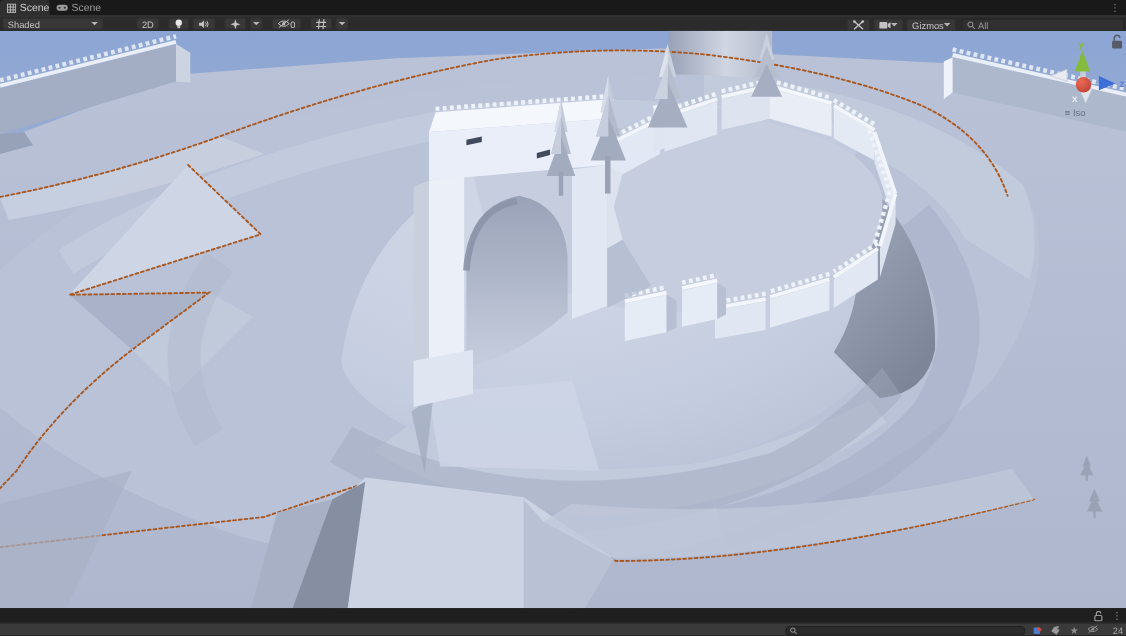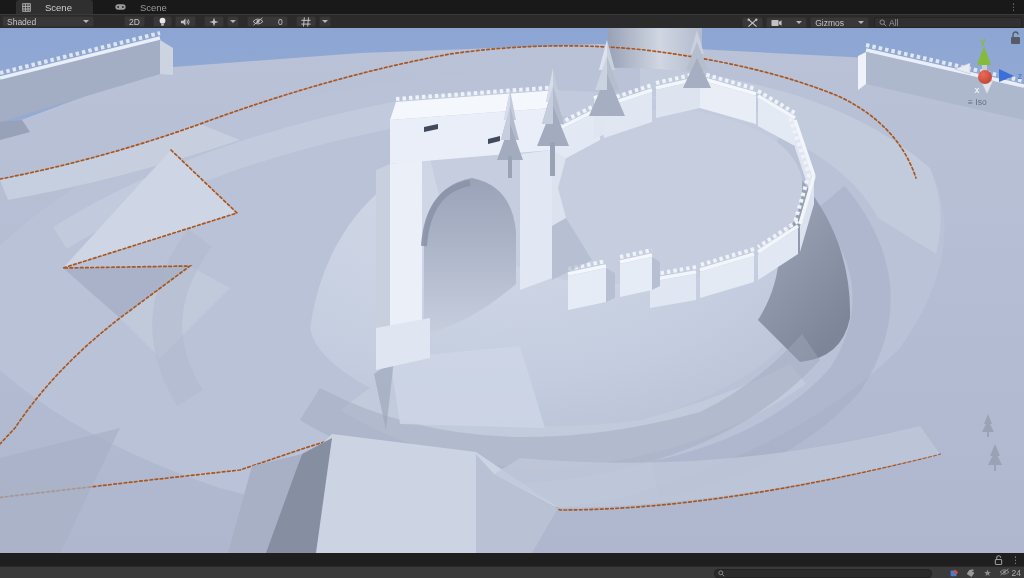--- a/index.html
+++ b/index.html
@@ -2,47 +2,47 @@
 <html><head>
 <meta charset="utf-8">
 <style>
   * { box-sizing: border-box; margin: 0; padding: 0; }
   html,body { background:#111; }
   body { font-family: "Liberation Sans", sans-serif; }
   #app { position:relative; width:1024px; height:578px; background:#191919; overflow:hidden; }
 
   
   .tabbar { position:absolute; top:0; left:0; width:1024px; height:14px; background:#191919; display:flex; align-items:stretch; }
-  .tab { display:flex; align-items:center; gap:14px; padding:0 21px 0 6px; font-size:9.5px; color:#9a9a9a; cursor:default;margin-left:16px; }
+  .tab { display:flex; align-items:center; gap:3px; padding:0 0 0 6px; font-size:9.5px; color:#9a9a9a; cursor:default; }
   .tab.active { background:#2f2f2f; color:#cfcfcf; border-top-left-radius:3px; border-top-right-radius:3px; }
   .tab svg { display:block; }
   .tab-kebab { position:absolute; right:6px; top:1px; color:#8a8a8a; font-size:9px; letter-spacing:0; line-height:12px; }
 
   
   .toolbar { position:absolute; top:14px; left:0; width:1024px; height:14px; background:#2b2b2b; border-top:1px solid #3a3a3a; display:flex; align-items:center; }
-  .tbtn { height:11px; display:inline-flex; align-items:center; gap:14px; background:#383838; border:1px solid #303030; border-radius:2px; color:#c4c4c4; font-size:8.5px; padding:0 4px; margin-left:3px; }
+  .tbtn { height:11px; display:inline-flex; align-items:center; gap:0; background:#383838; border:1px solid #303030; border-radius:2px; color:#c4c4c4; font-size:8.5px; padding:0 4px; margin-left:3px; }
   .tbtn svg { display:block; }
   .arrow-down { width:0; height:0; border-left:3px solid transparent; border-right:3px solid transparent; border-top:3.5px solid #b5b5b5; display:inline-block; }
   .tb-right { position:absolute; right:2px; top:1px; height:12px; display:flex; align-items:flex-end; }
   .searchbox { display:inline-flex; align-items:center; gap:2px; background:#303030; border:1px solid #242424; border-radius:2px; height:11px; margin-left:5px; padding:0 4px; width:148px; }
   .searchbox input { background:transparent; border:none; outline:none; color:#9a9a9a; font-size:8.5px; width:120px; font-family:"Liberation Sans",sans-serif; }
 
   
   .viewport { position:absolute; top:28px; left:0; width:1024px; height:525px; }
   .viewport svg { display:block; }
 
   
   .botbar1 { position:absolute; top:553px; left:0; width:1024px; height:13px; background:#1f1f1f; }
   .botbar1 .right { position:absolute; right:4px; top:1px; display:flex; gap:8px; align-items:center; height:11px; }
   .kebab { color:#9a9a9a; font-size:9px; line-height:10px; }
   .botbar2 { position:absolute; top:566px; left:0; width:1024px; height:12px; background:#3a3a3a; border-top:1px solid #2a2a2a; }
   .botsearch { position:absolute; left:714px; top:2px; width:218px; height:9px; background:#2b2b2b; border:1px solid #222; border-radius:4px; display:flex; align-items:center; padding:0 3px; }
   .botsearch input { background:transparent; border:none; outline:none; width:190px; height:8px; font-size:8px; color:#bbb; font-family:"Liberation Sans",sans-serif;}
   .boticons { position:absolute; right:3px; top:0px; height:12px; display:flex; align-items:center; gap:7px; }
-  .hidden-count { color:#ababab; font-size:8.5px; display:flex; align-items:flex-start; gap:2px; }
+  .hidden-count { color:#ababab; font-size:8.5px; display:flex; align-items:flex-start; gap:13px; }
   .star { color:#8f8f8f; font-size:9px; line-height:10px; }
 </style>
 </head>
 <body>
 
 <div id="app">
 
   <div class="tabbar">
     <div class="tab active">
       <svg width="9" height="9" viewBox="0 0 12 12">

